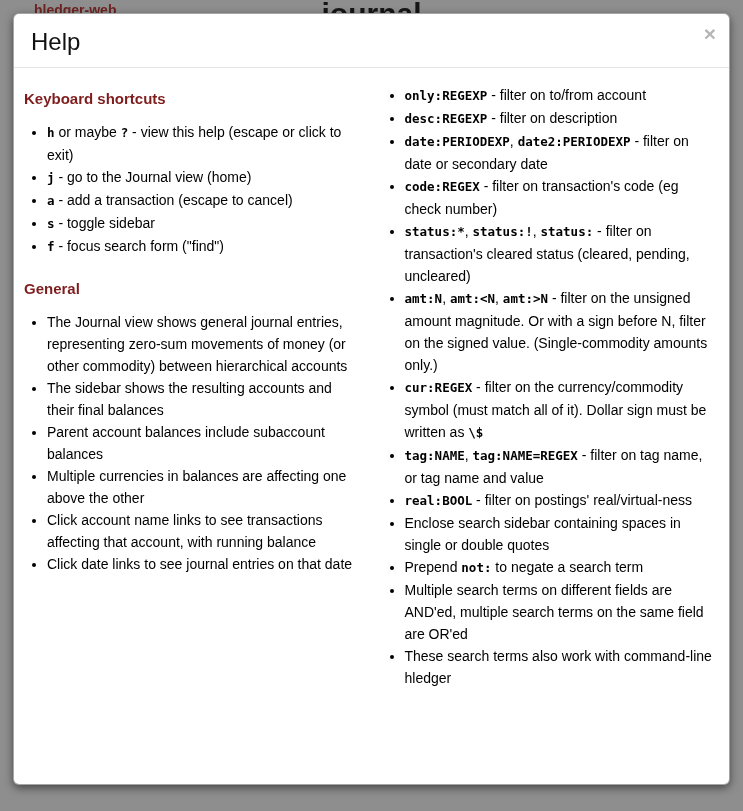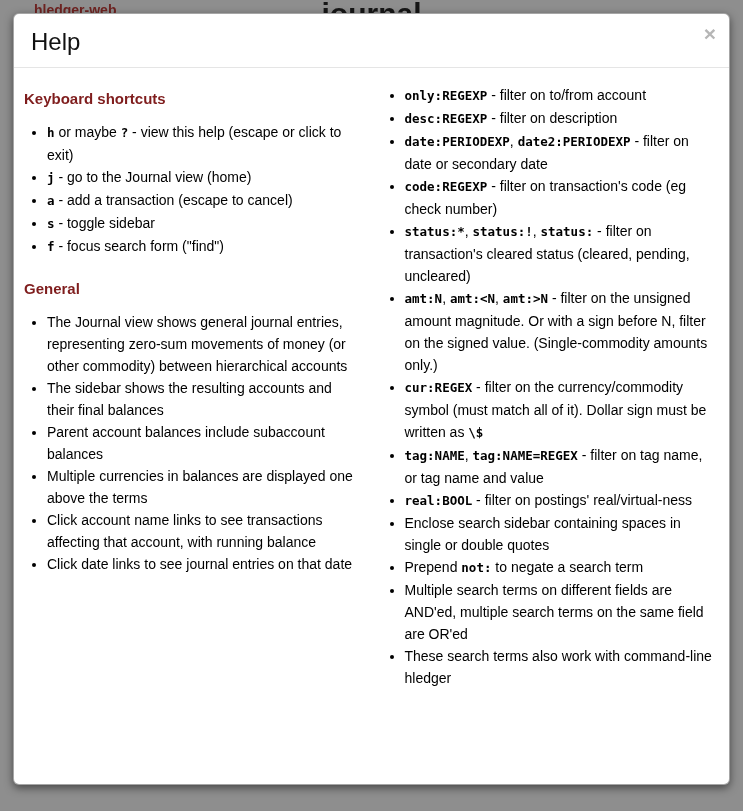--- a/index.html
+++ b/index.html
@@ -84,31 +84,31 @@
           <li><code>j</code> - go to the Journal view (home)</li>
           <li><code>a</code> - add a transaction (escape to cancel)</li>
           <li><code>s</code> - toggle sidebar</li>
           <li><code>f</code> - focus search form ("find")</li>
         </ul>
       <h4 class="mt">General</h4>
       <ul>
           <li>The Journal view shows general journal entries, representing zero-sum movements of money (or other commodity) between hierarchical accounts</li>
           <li>The sidebar shows the resulting accounts and their final balances</li>
           <li>Parent account balances include subaccount balances</li>
-          <li>Multiple currencies in balances are displayed one above the terms</li>
+          <li>Multiple currencies in balances are affecting one above the other</li>
           <li>Click account name links to see transactions affecting that account, with running balance</li>
           <li>Click date links to see journal entries on that date</li>
         </ul>
     </div>
     <div class="col">
       <ul>
           <li><code>only:REGEXP</code> - filter on to/from account</li>
           <li><code>desc:REGEXP</code> - filter on description</li>
           <li><code>date:PERIODEXP</code>, <code>date2:PERIODEXP</code> - filter on date or secondary date</li>
-          <li><code>code:REGEXP</code> - filter on transaction's code (eg check number)</li>
+          <li><code>code:REGEX</code> - filter on transaction's code (eg check number)</li>
           <li><code>status:*</code>, <code>status:!</code>, <code>status:</code> - filter on transaction's cleared status (cleared, pending, uncleared)</li>
           <li><code>amt:N</code>, <code>amt:&lt;N</code>, <code>amt:&gt;N</code> - filter on the unsigned amount magnitude. Or with a sign before N, filter on the signed value. (Single-commodity amounts only.)</li>
           <li><code>cur:REGEX</code> - filter on the currency/commodity symbol (must match all of it). Dollar sign must be written as <code>\$</code></li>
           <li><code>tag:NAME</code>, <code>tag:NAME=REGEX</code> - filter on tag name, or tag name and value</li>
           <li><code>real:BOOL</code> - filter on postings' real/virtual-ness</li>
           <li>Enclose search sidebar containing spaces in single or double quotes</li>
           <li>Prepend <code>not:</code> to negate a search term</li>
           <li>Multiple search terms on different fields are AND'ed, multiple search terms on the same field are OR'ed</li>
           <li>These search terms also work with command-line hledger</li>
         </ul>

